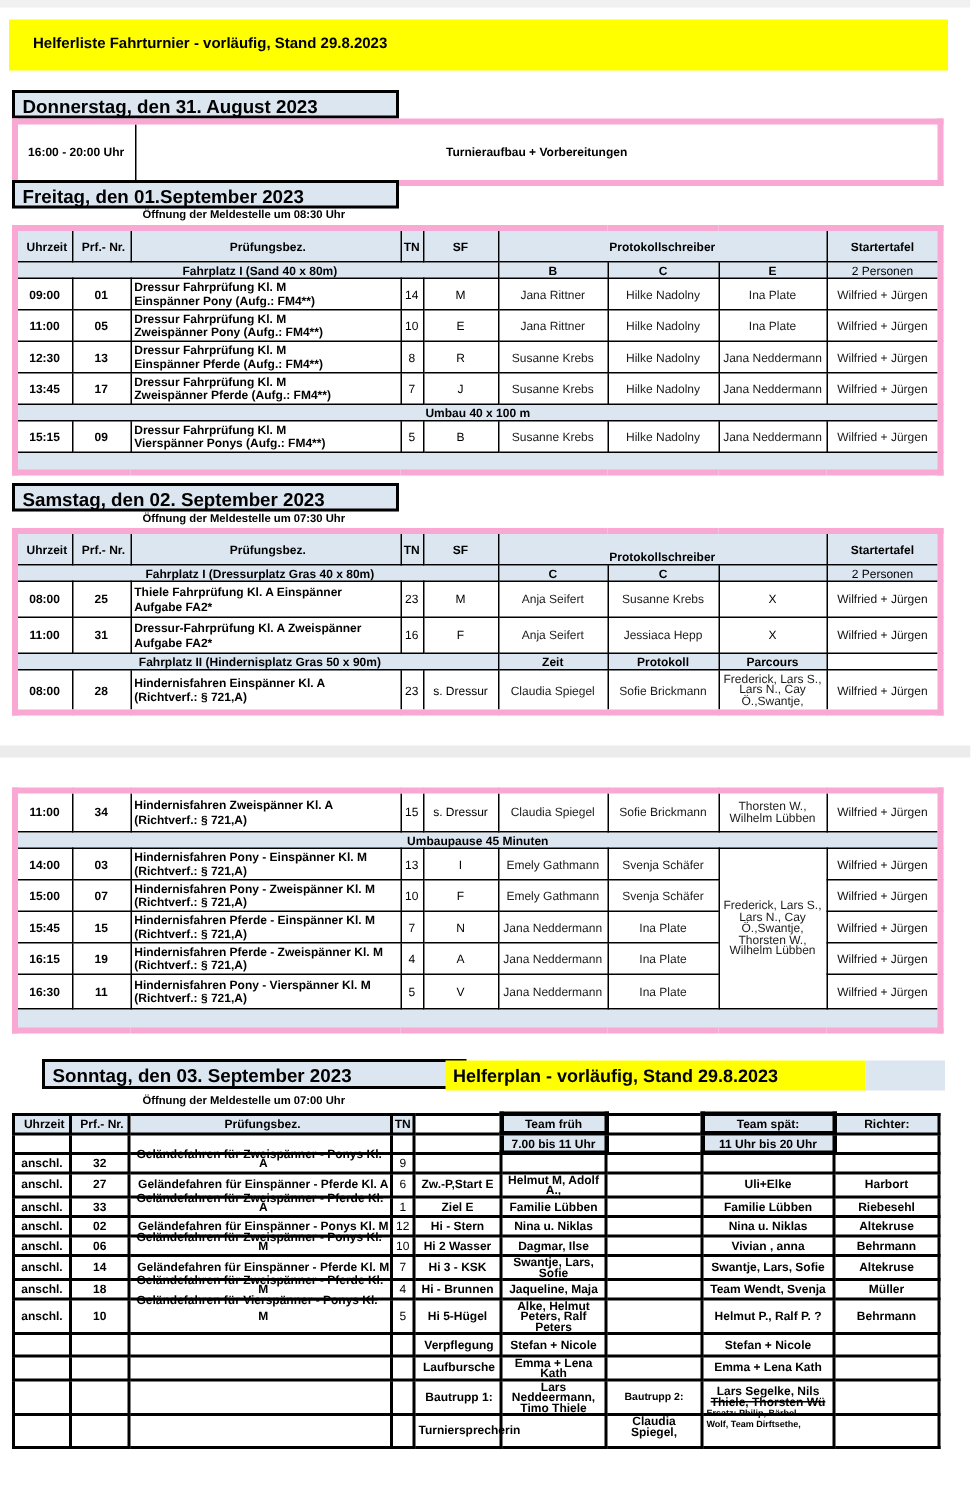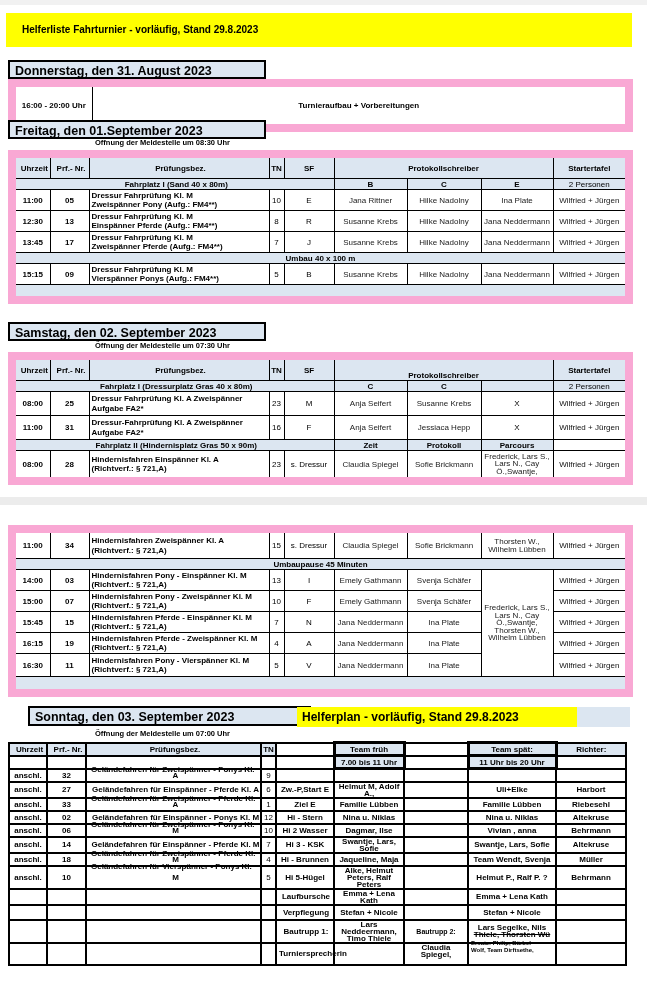--- a/index.html
+++ b/index.html
@@ -9,21 +9,21 @@
   }
   .abs{position:absolute;box-sizing:border-box;}
   .topstrip{left:0;top:0;width:647px;height:5px;background:#f1f1f1;}
   .banner{left:6px;top:13px;width:626px;height:34px;background:#ffff00;
     font-weight:bold;font-size:10px;line-height:34px;padding-left:16px;}
   .sec-head{background:#dce6f1;border:2px solid #000;font-weight:bold;
     font-size:12.5px;line-height:16px;padding:1px 0 0 5px;}
   .meld{font-weight:bold;font-size:7.5px;}
   .sep-band{left:0;width:647px;background:#ececec;}
 
-  table.grid{position:absolute;border-collapse:collapse;table-layout:fixed;border:8px solid #f9a8d4;}
+  table.grid{position:absolute;border-collapse:collapse;table-layout:fixed;border:4px solid #f9a8d4;}
   table.grid td{border:1px solid #000;padding:0;overflow:hidden;vertical-align:middle;
     font-size:8px;text-align:center;}
   table.grid2{position:absolute;border-collapse:collapse;table-layout:fixed;border:2px solid #000;}
   table.grid2 td{border:2px solid #000;padding:0;overflow:hidden;vertical-align:middle;
     font-size:8px;text-align:center;}
   td.heavy{border-width:3px !important;}
 
   .hdr{background:#dce6f1;font-weight:bold;font-size:8px;}
   .lft{text-align:left;padding-left:3px !important;}
   .b8{font-weight:bold;font-size:8px;}
@@ -98,20 +98,34 @@
     <td class="hdr">Startertafel</td>
   </tr>
   <tr>
     <td style="height:10px;" colspan="5" class="hdr lft">Fahrplatz I  (Sand 40 x 80m)</td>
     <td class="hdr b9">B</td>
     <td class="hdr b9">C</td>
     <td class="hdr b9">E</td>
     <td class="band" style="font-size:8px;">2 Personen</td>
   </tr>
   <tr>
+    <td style="height:20px;" class="b8">09:00</td>
+    <td class="b8">01</td>
+    <td class="bez">
+          <div>Dressur Fahrprüfung Kl. M</div>
+          <div>Einspänner Pony (Aufg.: FM4**)</div>
+        </td>
+    <td>14</td>
+    <td class="sf">M</td>
+    <td class="nm">Jana Rittner</td>
+    <td class="nm">Hilke Nadolny</td>
+    <td class="nm">Ina Plate</td>
+    <td class="tafel-s">Wilfried + Jürgen</td>
+  </tr>
+  <tr>
     <td style="height:20px;" class="b8">11:00</td>
     <td class="b8">05</td>
     <td class="bez">
           <div>Dressur Fahrprüfung Kl. M</div>
           <div>Zweispänner Pony (Aufg.: FM4**)</div>
         </td>
     <td>10</td>
     <td class="sf">E</td>
     <td class="nm">Jana Rittner</td>
     <td class="nm">Hilke Nadolny</td>
@@ -197,21 +211,21 @@
     <td style="height:10px;" colspan="5" class="hdr lft">Fahrplatz I  (Dressurplatz Gras 40 x 80m)</td>
     <td class="hdr b9">C</td>
     <td class="hdr b9">C</td>
     <td class="hdr b9"></td>
     <td class="band" style="font-size:8px;">2 Personen</td>
   </tr>
   <tr>
     <td style="height:23px;" class="b8">08:00</td>
     <td class="b8">25</td>
     <td class="bez">
-          <div>Dressur Fahrprüfung Kl. A Zweispänner</div>
+          <div>Thiele Fahrprüfung Kl. A Einspänner</div>
           <div>Aufgabe FA2*</div>
         </td>
     <td>23</td>
     <td class="sf">M</td>
     <td class="nm">Anja Seifert</td>
     <td class="nm">Susanne Krebs</td>
     <td class="xmark">X</td>
     <td class="tafel-m">Wilfried + Jürgen</td>
   </tr>
   <tr>
@@ -497,35 +511,35 @@
     <td class="tm6">Alke, Helmut Peters, Ralf Peters</td>
     <td></td>
     <td class="tm6">Helmut P.,  Ralf P. ?</td>
     <td class="rich">Behrmann</td>
   </tr>
   <tr>
     <td style="height:13px;"></td>
     <td></td>
     <td></td>
     <td></td>
+    <td class="speclbl">Verpflegung</td>
+    <td class="tm6">Stefan + Nicole</td>
+    <td></td>
+    <td class="tm6">Stefan + Nicole</td>
+    <td></td>
+  </tr>
+  <tr>
+    <td style="height:13px;"></td>
+    <td></td>
+    <td></td>
+    <td></td>
     <td class="speclbl">Laufbursche</td>
     <td class="tm6">Emma + Lena Kath</td>
     <td></td>
     <td class="tm6">Emma + Lena Kath</td>
-    <td></td>
-  </tr>
-  <tr>
-    <td style="height:13px;"></td>
-    <td></td>
-    <td></td>
-    <td></td>
-    <td class="speclbl">Verpflegung</td>
-    <td class="tm6">Stefan + Nicole</td>
-    <td></td>
-    <td class="tm6">Stefan + Nicole</td>
     <td></td>
   </tr>
   <tr>
     <td style="height:15px;"></td>
     <td></td>
     <td></td>
     <td></td>
     <td class="speclbl">Bautrupp 1:</td>
     <td class="tm6">Lars Neddeermann, Timo Thiele</td>
     <td class="tm6" style="font-size:7px;">Bautrupp 2:</td>

